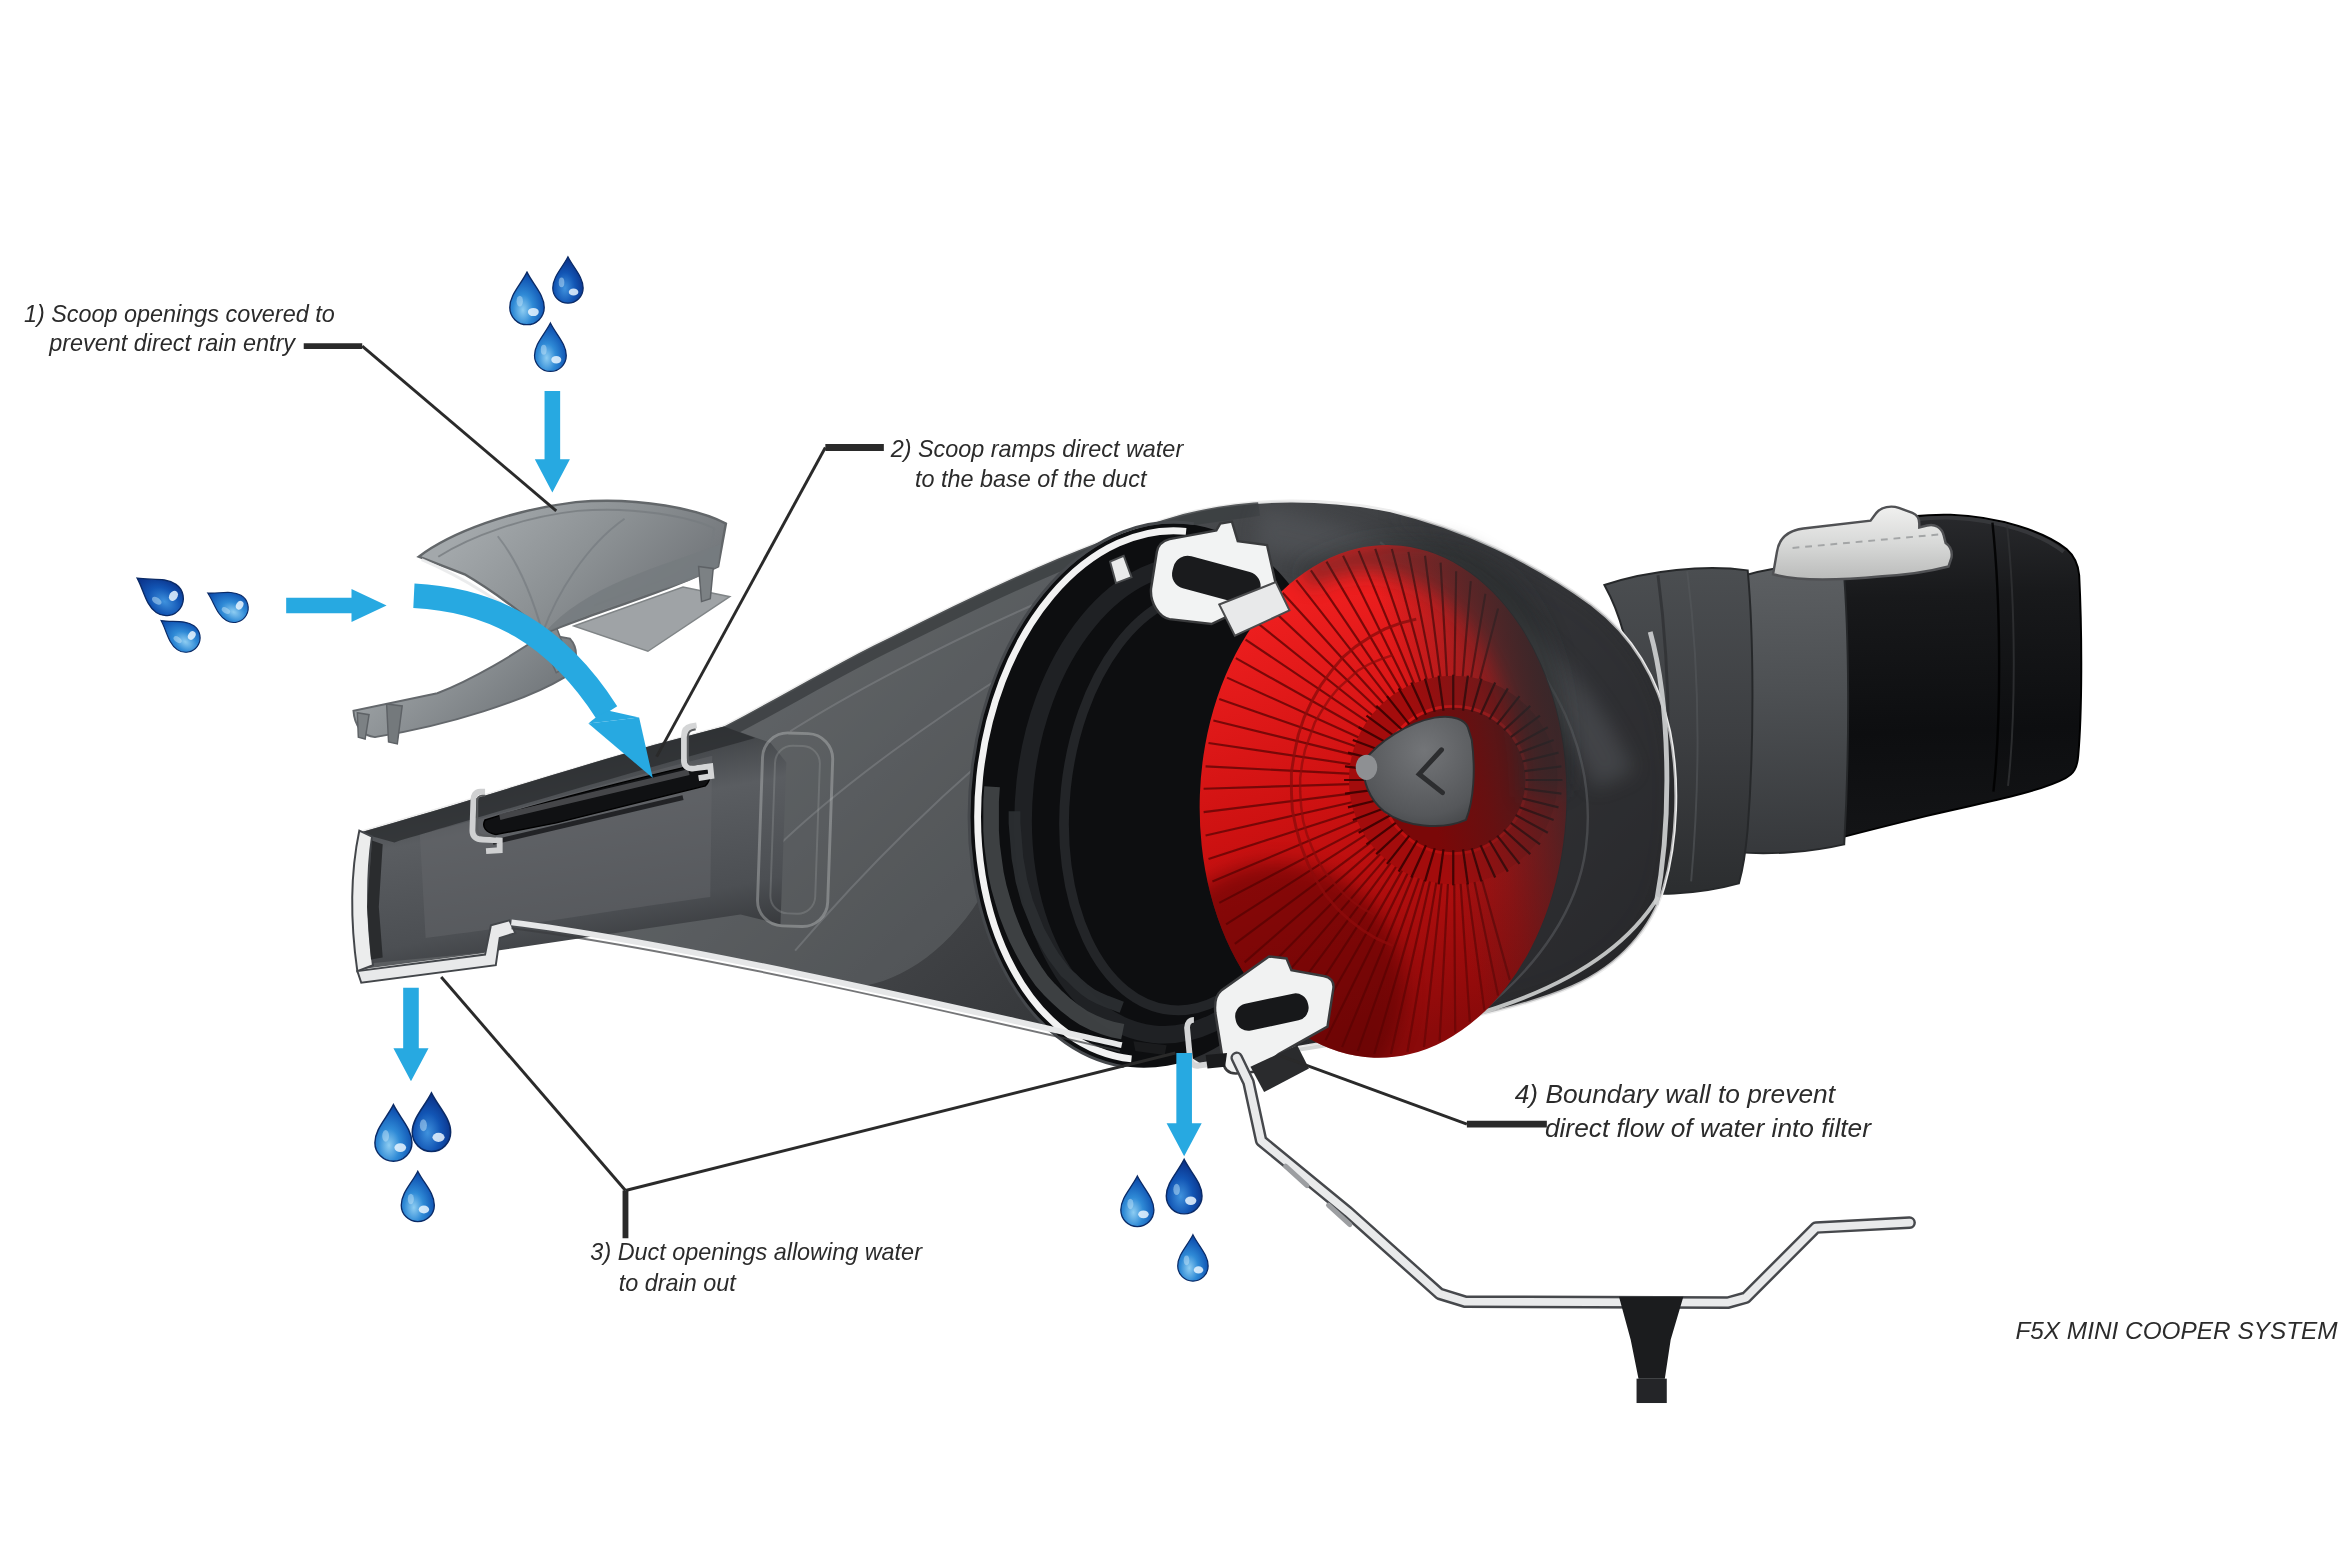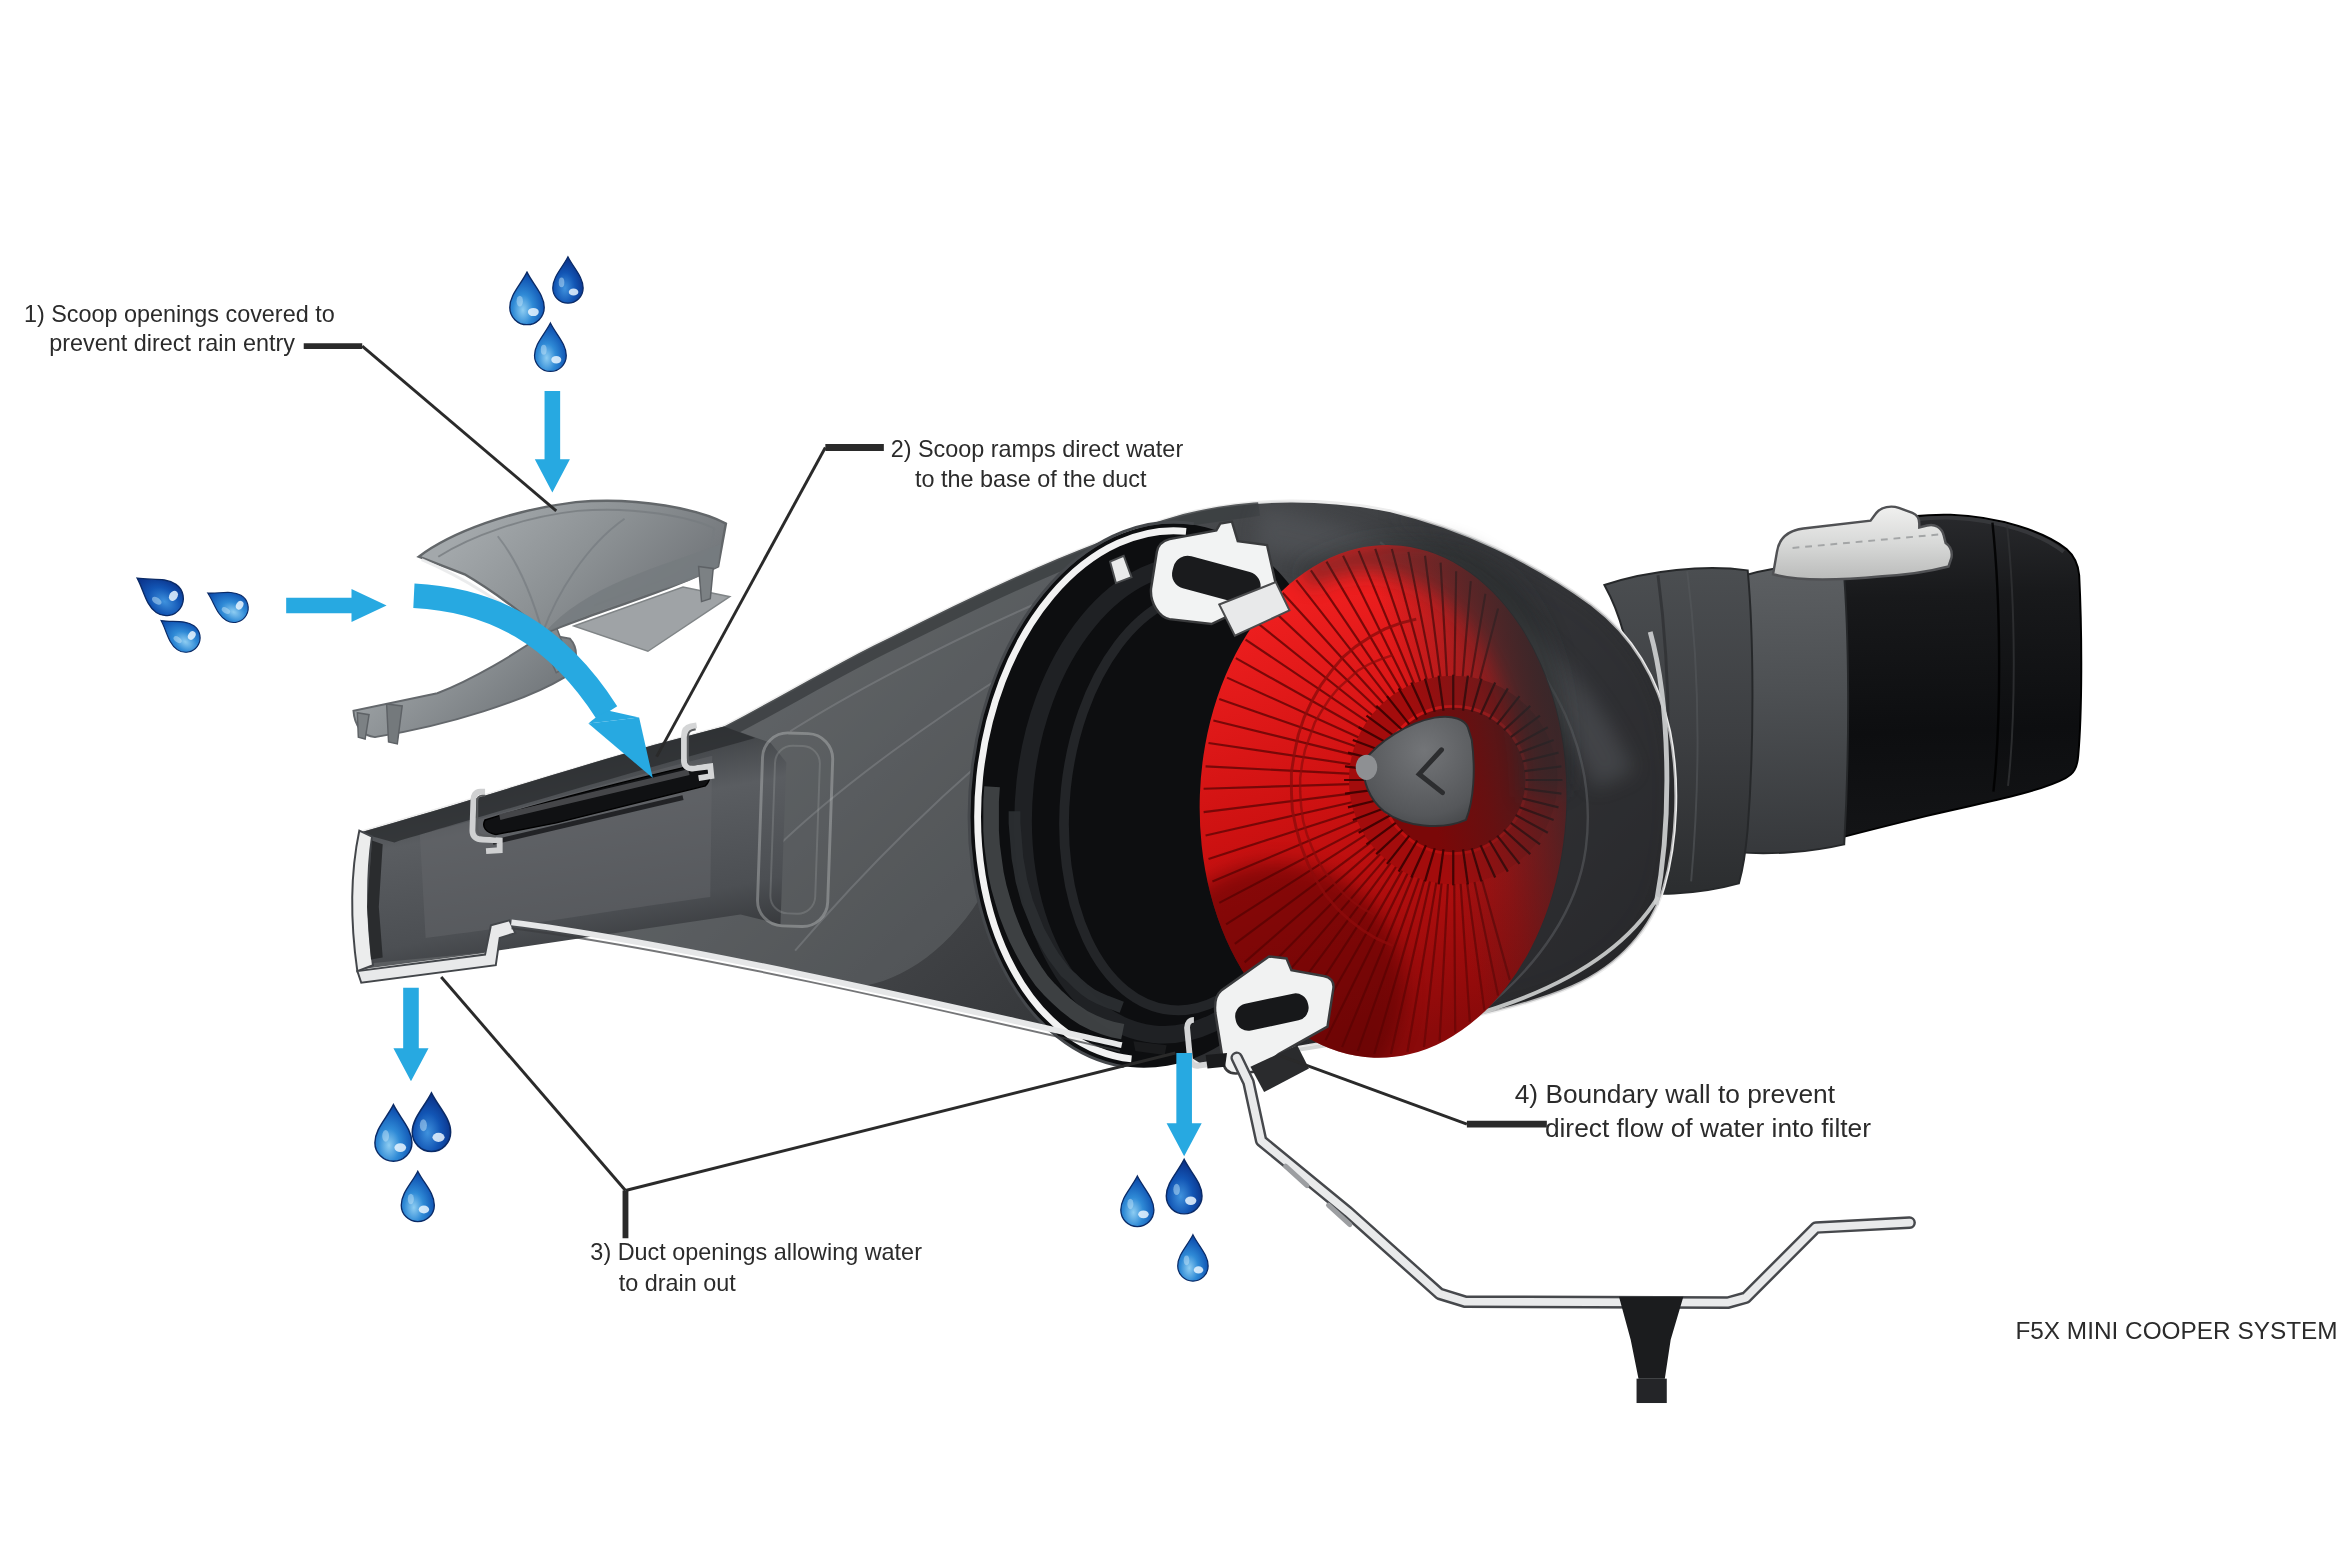--- a/index.html
+++ b/index.html
@@ -1,16 +1,16 @@
 <!DOCTYPE html>
 <html><head>
 <meta charset="utf-8">
 <style>
   html,body{margin:0;padding:0;background:#fff;}
-  .wrap{width:2341px;height:1560px;position:relative;overflow:hidden;background:#fff;}
+  .wrap{width:2341px;height:1560px;position:relative;overflow:hidden;background:#fff;font-style:italic;}
   text{font-family:"Liberation Sans",sans-serif;fill:#2b2b2b;}
 </style>
 </head>
 <body>
 <div class="wrap">
 <svg width="2341" height="1560" viewBox="0 0 2400 1600">
 <defs>
   <filter id="blur10" x="-20%" y="-20%" width="140%" height="140%">
           <feGaussianBlur stdDeviation="10"></feGaussianBlur>
         </filter>

